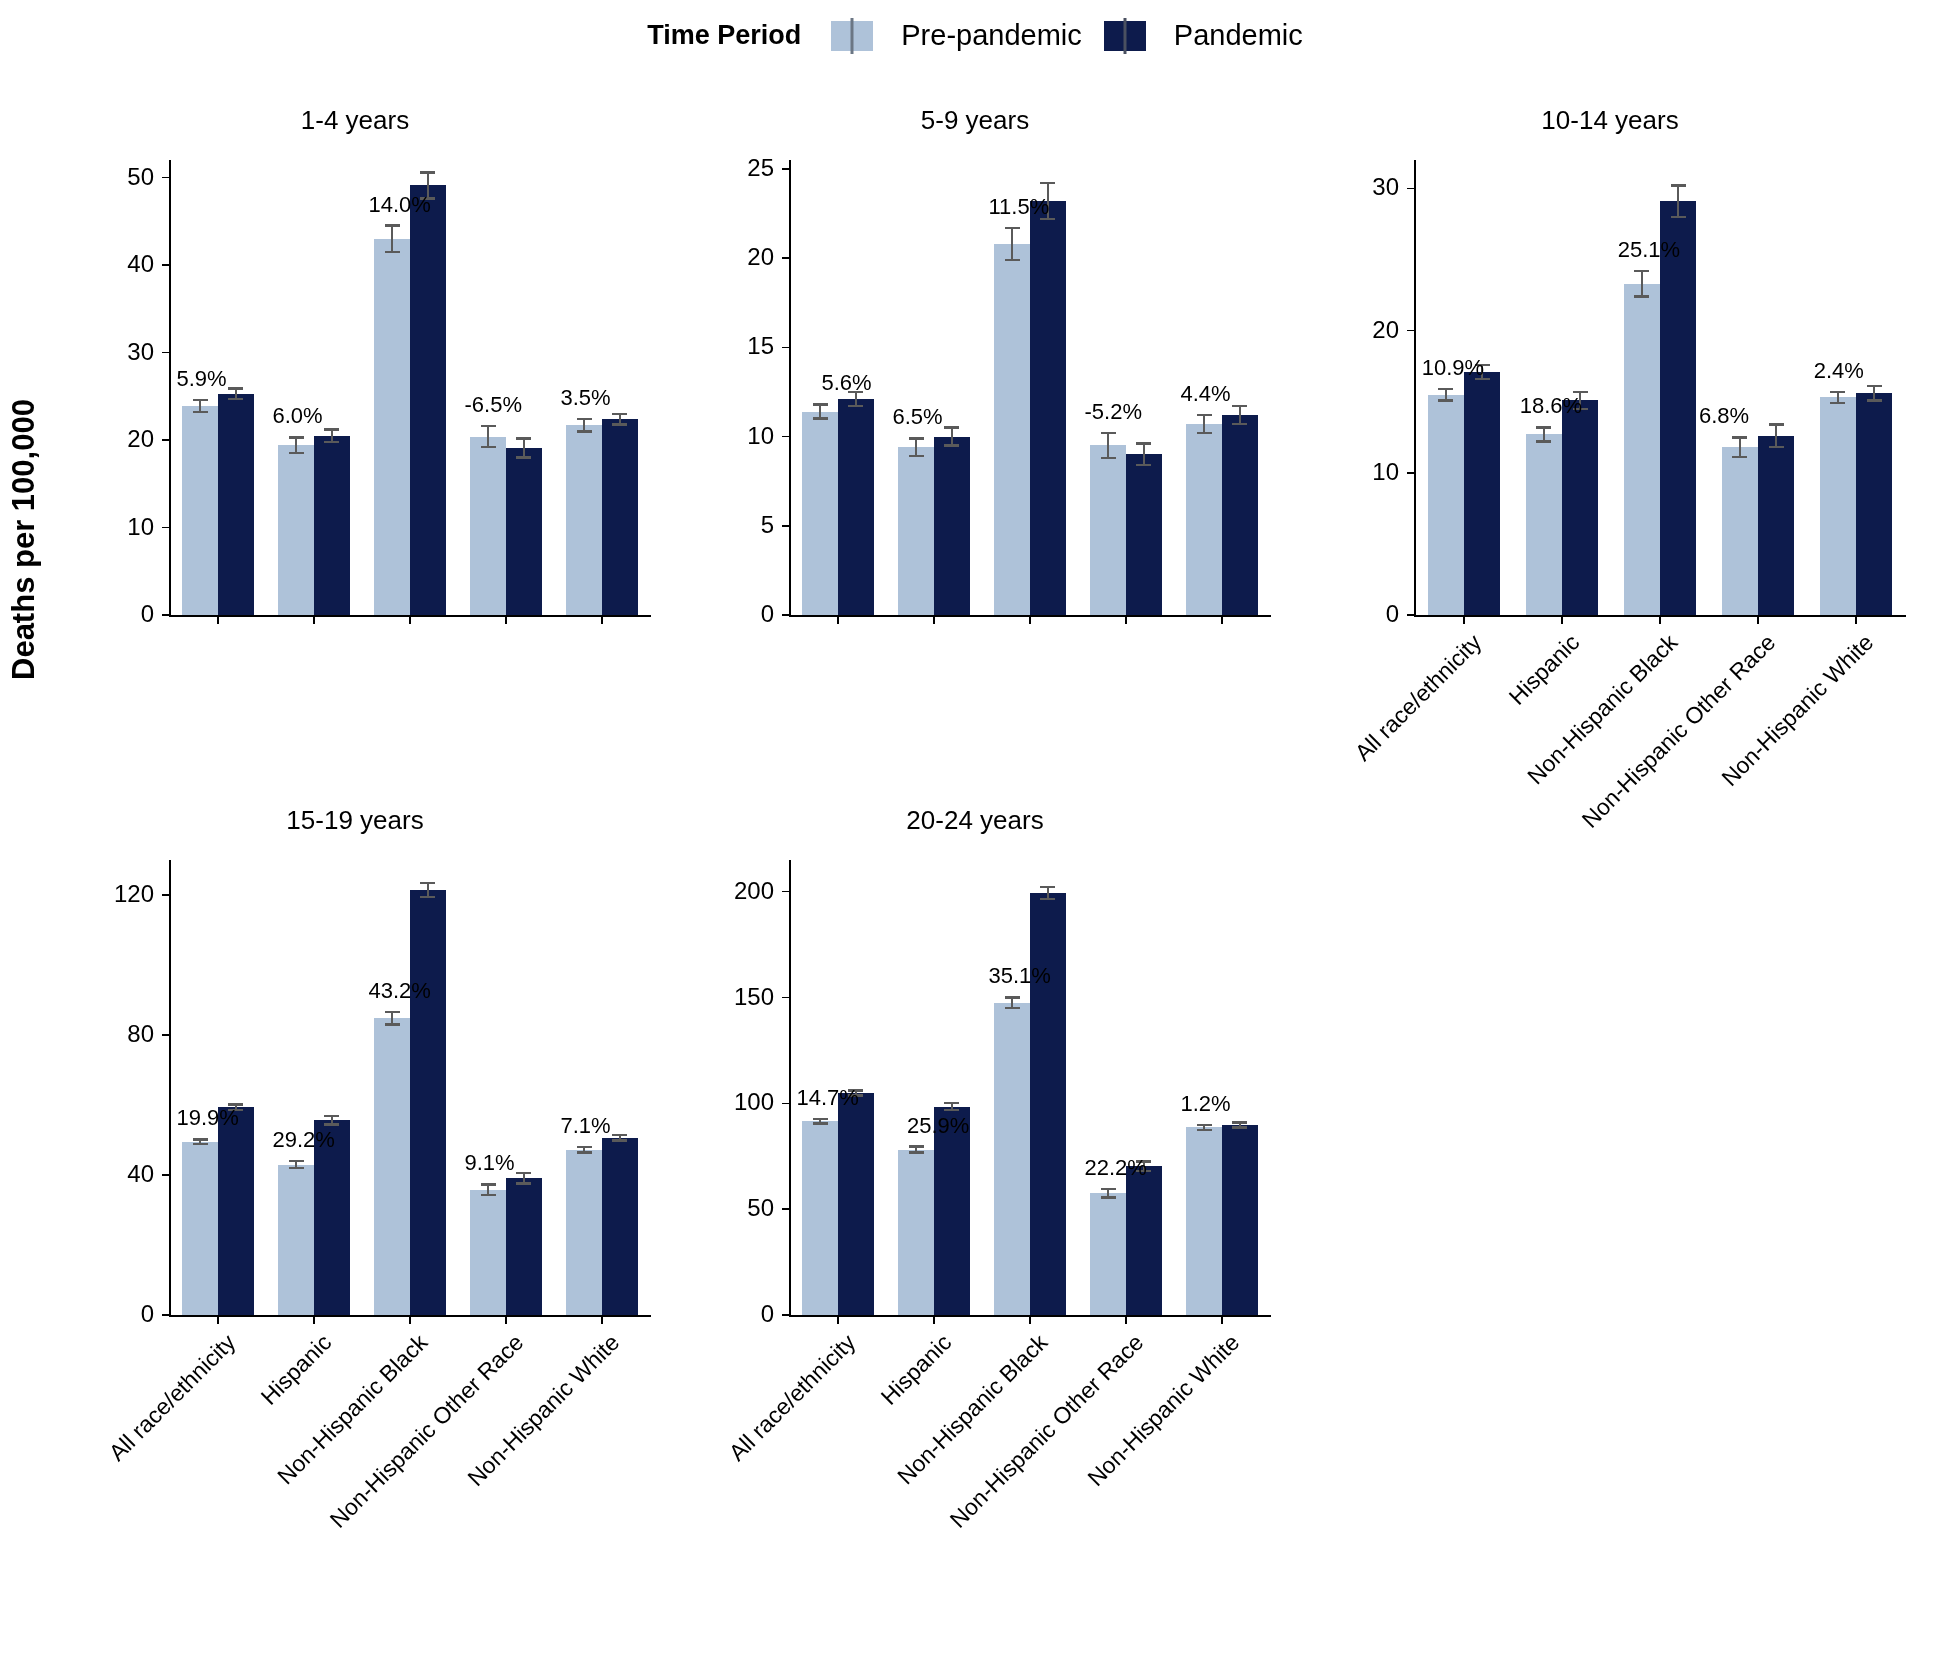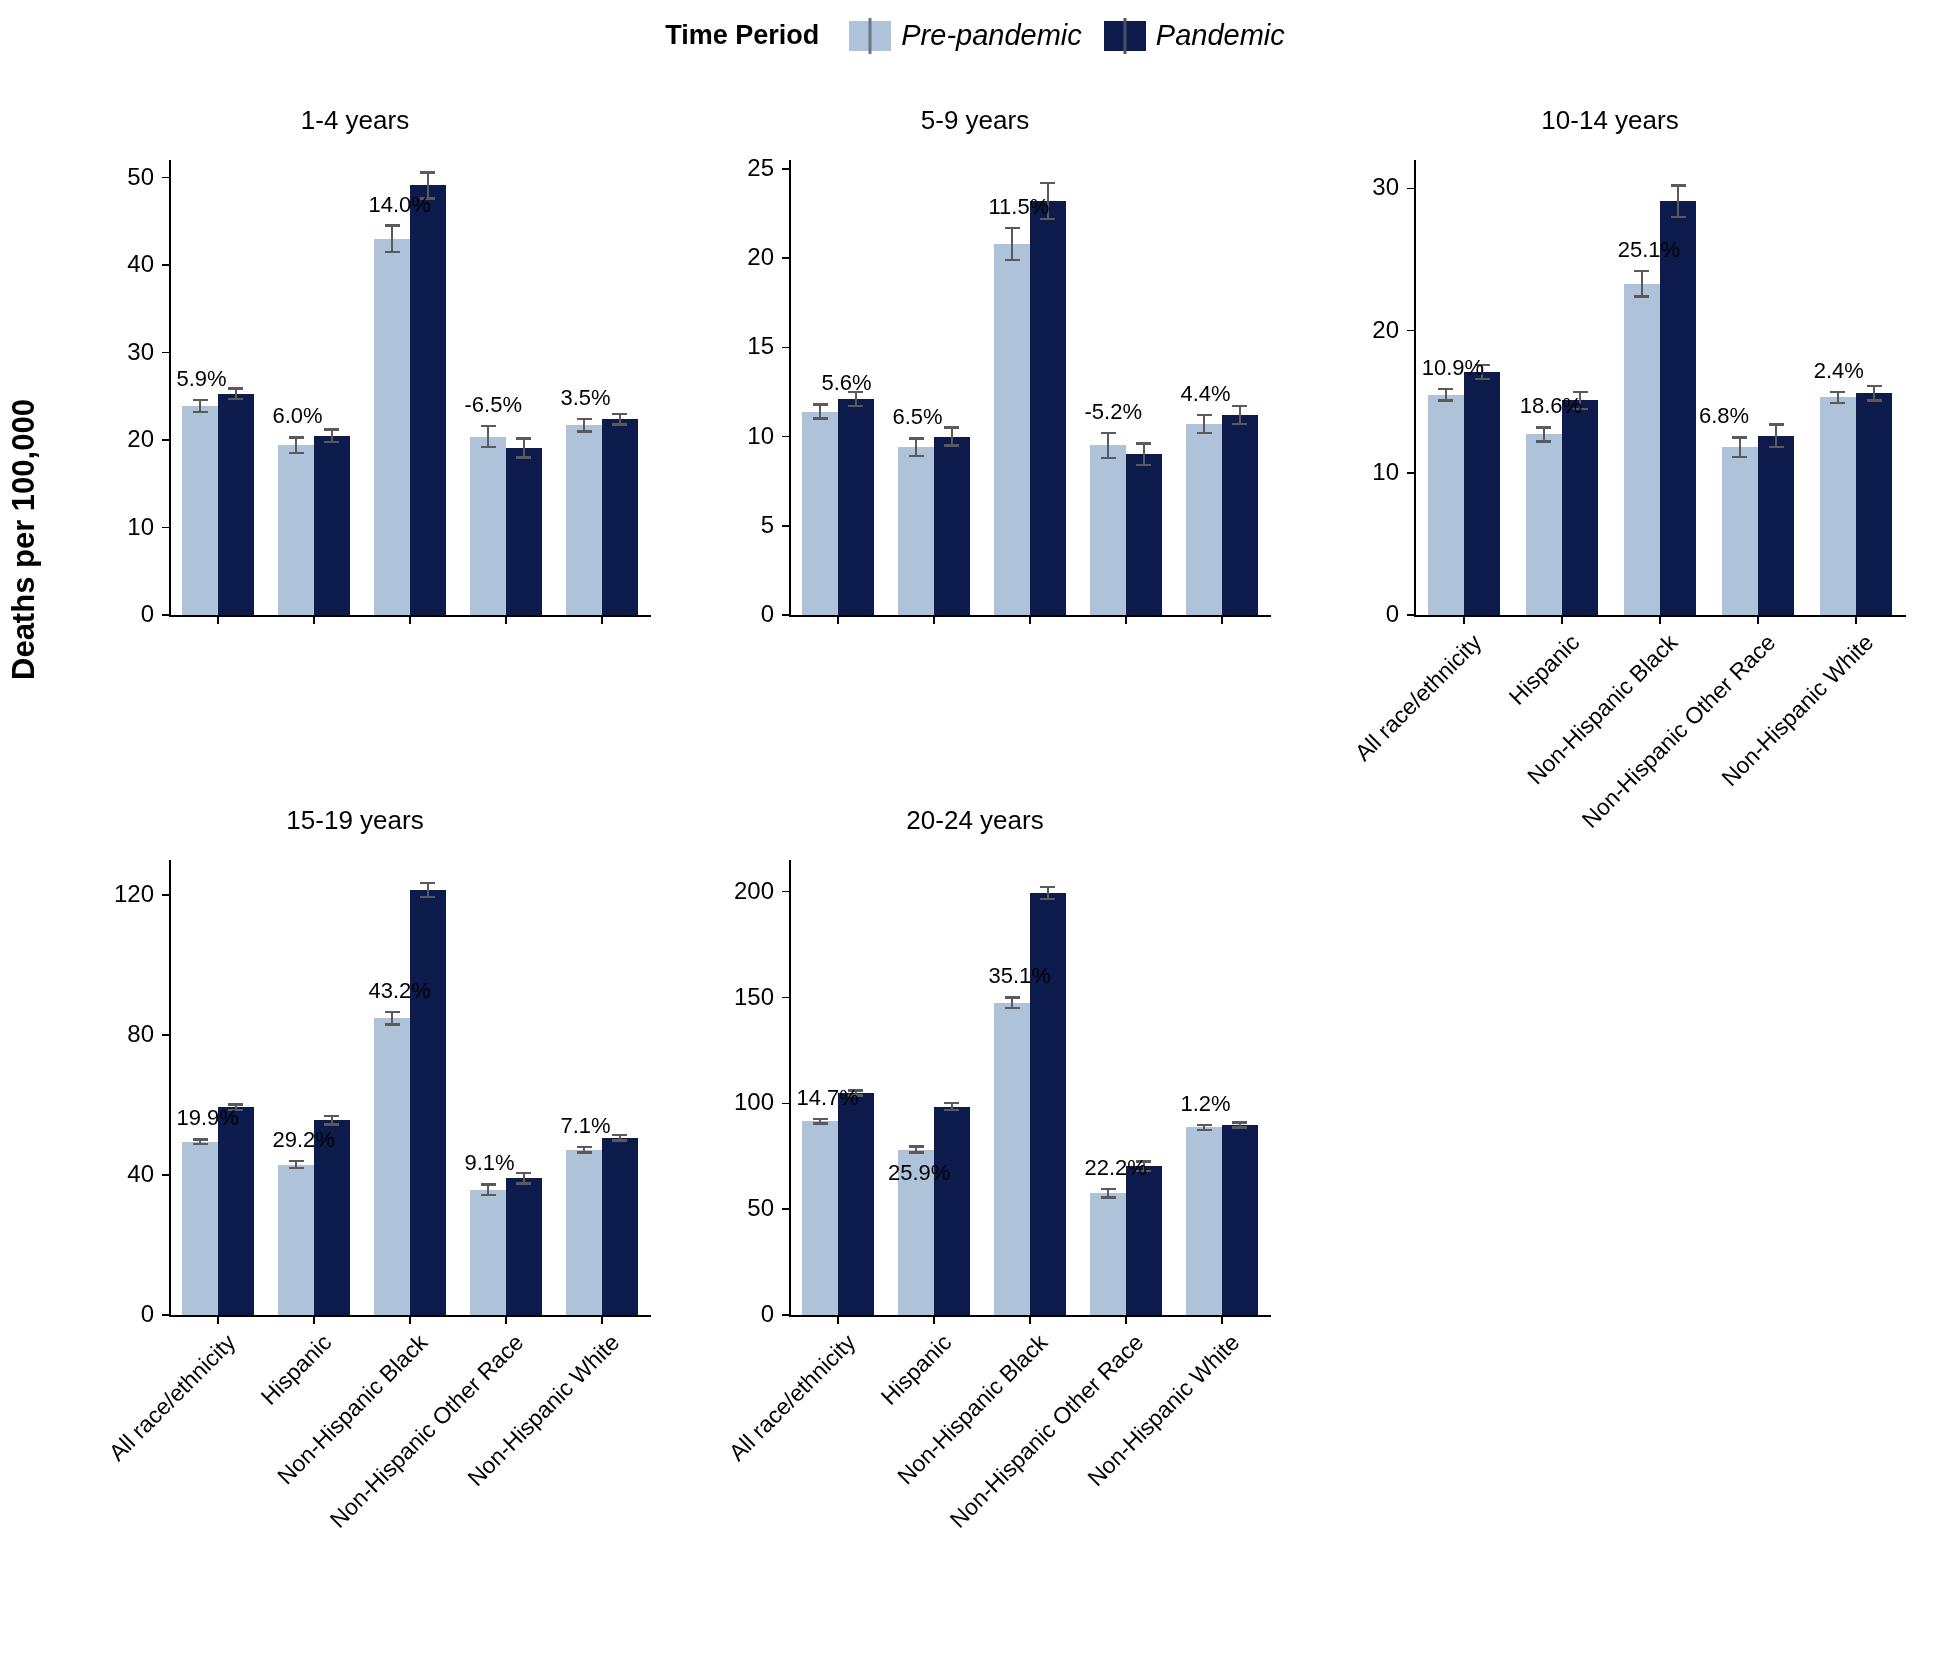--- a/index.html
+++ b/index.html
@@ -29,22 +29,21 @@
     gap: 22px;
   }
   #legend .legend-title {
     font-size: 27px;
     font-weight: bold;
     margin-right: 8px;
   }
   #legend .legend-entry {
     display: flex;
     align-items: center;
-    gap: 10px;
-    font-style: italic;
+    gap: 28px;
   }
   #legend .swatch {
     width: 42px;
     height: 34px;
     display: inline-block;
   }
   #legend .legend-label {
     font-size: 29px;
   }
 
@@ -463,21 +462,21 @@
       <div class="xtick-mark" style="left: 47.25px; top: 457px;"></div>
       <div class="xtick-label" style="left: -248px; width: 300px; top: 469px;">All race/ethnicity</div>
       <div class="bar pre" style="left: 108.48px; width: 35.52px; top: 289.507px; height: 165.493px;"></div>
       <div class="errbar" style="left: 124.99px; top: 286.544px; height: 5.92558px;"></div>
       <div class="errcap" style="left: 118.781px; top: 285.294px; width: 14.9184px;"></div>
       <div class="errcap" style="left: 118.781px; top: 291.22px; width: 14.9184px;"></div>
       <div class="bar pan" style="left: 144px; width: 35.52px; top: 246.547px; height: 208.453px;"></div>
       <div class="errbar" style="left: 160.51px; top: 243.16px; height: 6.77209px;"></div>
       <div class="errcap" style="left: 154.301px; top: 241.91px; width: 14.9184px;"></div>
       <div class="errcap" style="left: 154.301px; top: 248.683px; width: 14.9184px;"></div>
-      <div class="pct-label" style="left: 98px; top: 252.544px; margin-top: 47px;">25.9%</div>
+      <div class="pct-label" style="left: 117px; top: 252.544px;">25.9%</div>
       <div class="xtick-mark" style="left: 143.25px; top: 457px;"></div>
       <div class="xtick-label" style="left: -152px; width: 300px; top: 469px;">Hispanic</div>
       <div class="bar pre" style="left: 204.48px; width: 35.52px; top: 142.637px; height: 312.363px;"></div>
       <div class="errbar" style="left: 220.99px; top: 137.347px; height: 10.5814px;"></div>
       <div class="errcap" style="left: 214.781px; top: 136.097px; width: 14.9184px;"></div>
       <div class="errcap" style="left: 214.781px; top: 146.678px; width: 14.9184px;"></div>
       <div class="bar pan" style="left: 240px; width: 35.52px; top: 33.014px; height: 421.986px;"></div>
       <div class="errbar" style="left: 256.51px; top: 26.8767px; height: 12.2744px;"></div>
       <div class="errcap" style="left: 250.301px; top: 25.6267px; width: 14.9184px;"></div>
       <div class="errcap" style="left: 250.301px; top: 37.9012px; width: 14.9184px;"></div>

